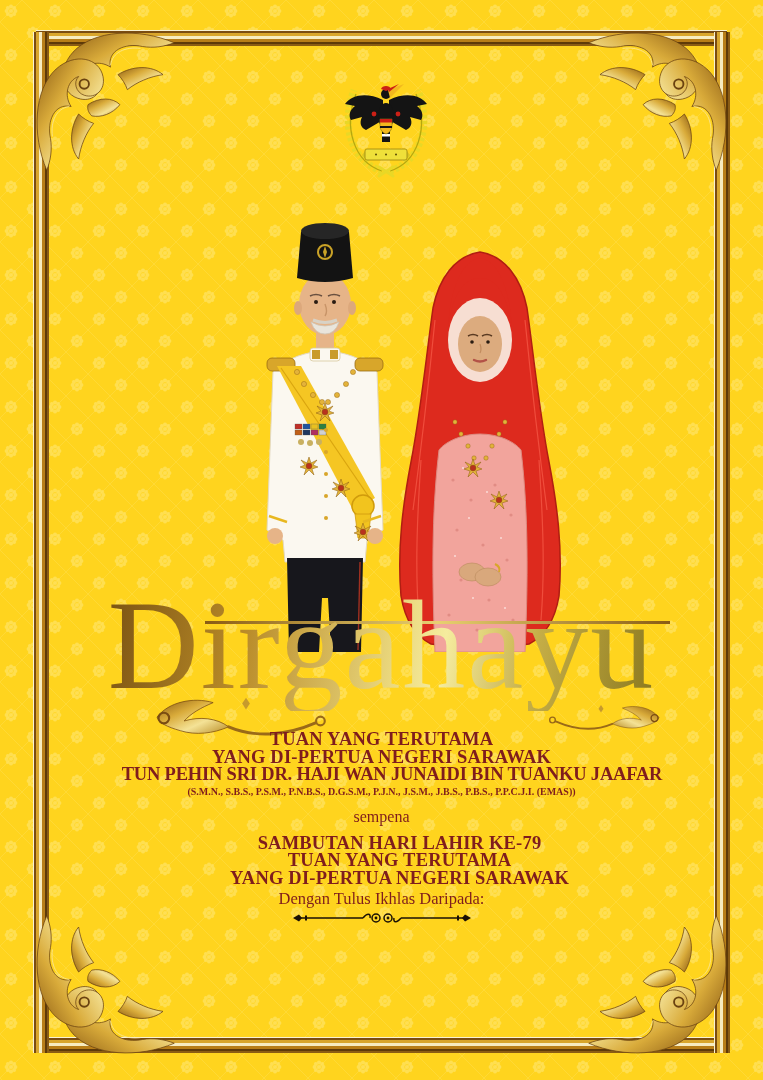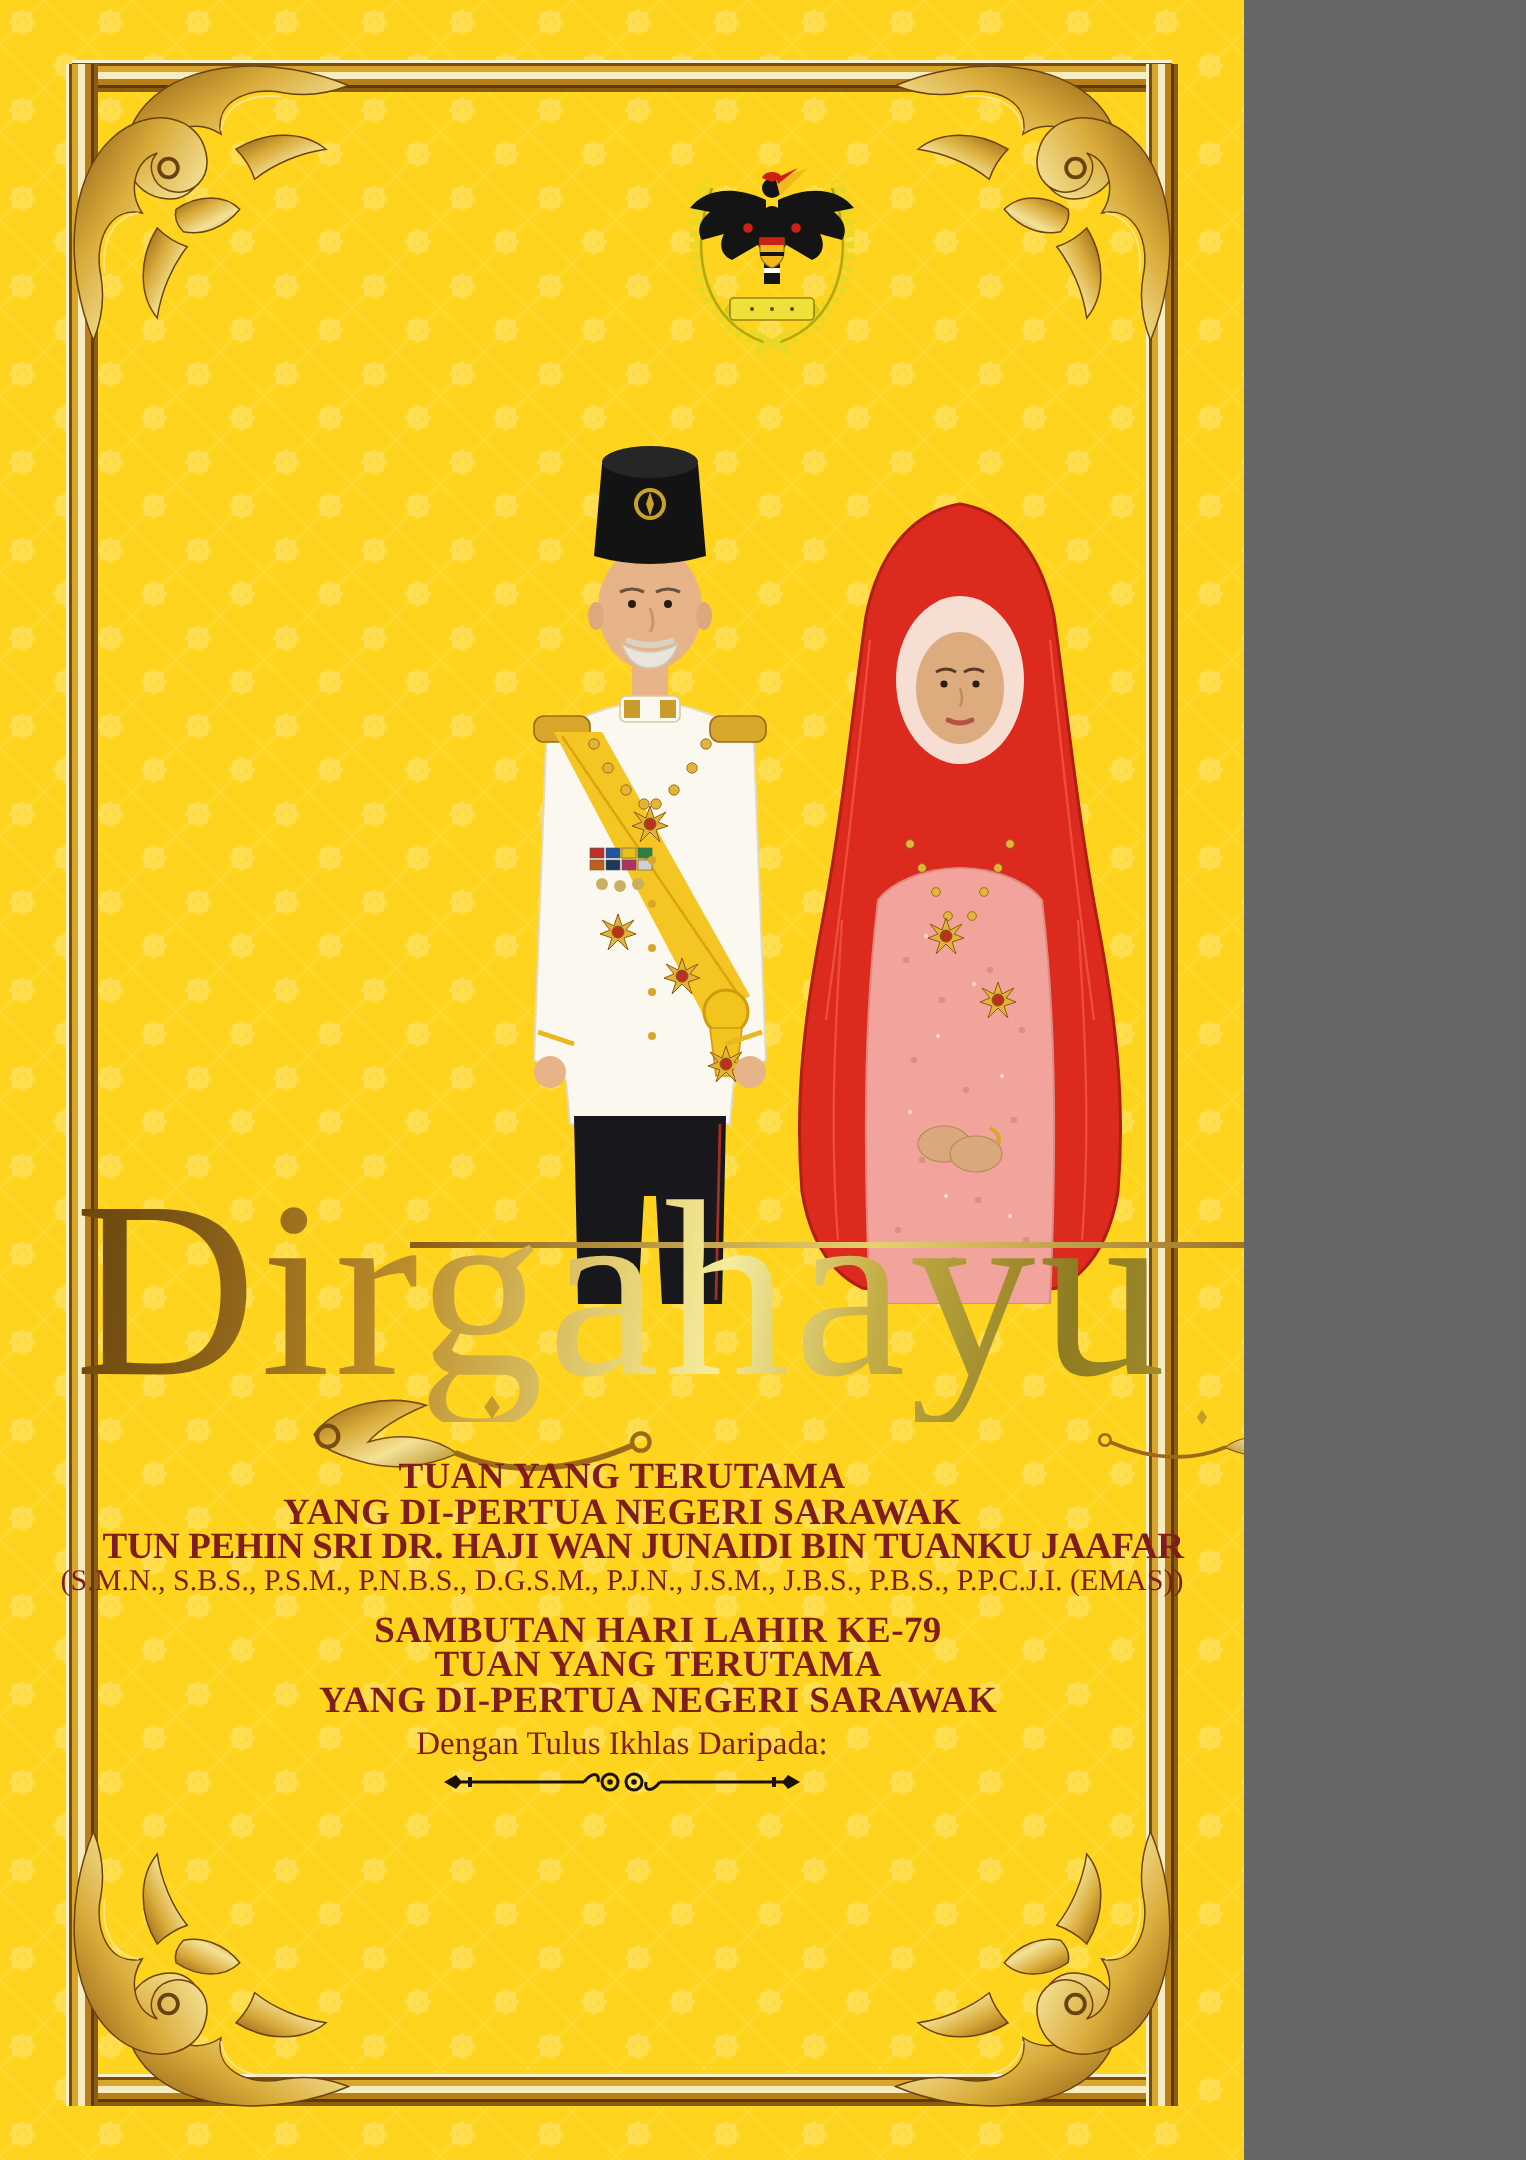--- a/index.html
+++ b/index.html
@@ -1,16 +1,16 @@
 <!DOCTYPE html>
 <html><head>
 <meta charset="utf-8">
 <style>
   html,body{margin:0;padding:0;background:#666;}
-  .canvas{position:relative;width:622px;height:1080px;overflow:hidden;
+  .canvas{position:relative;width:763px;height:1080px;overflow:hidden;
           background:#FFD41E;font-family:"Liberation Serif","DejaVu Serif",serif;}
   .bg{position:absolute;inset:0;z-index:0;}
   
   .bar{position:absolute;z-index:1;}
   .bar.h{left:36px;right:36px;height:16px;
     background:linear-gradient(180deg,#f9f2d2 0,#f9f2d2 1.5px,#7a4c10 1.5px,#7a4c10 3px,#d9a62c 3px,#d9a62c 6px,#f7ecc0 6px,#f7ecc0 9.5px,#b87e18 9.5px,#b87e18 12.5px,#5e3a08 12.5px,#5e3a08 14px,#8a5c14 14px,#8a5c14 16px);}
   .bar.v{top:32px;bottom:27px;width:16px;
     background:linear-gradient(90deg,#f9f2d2 0,#f9f2d2 1.5px,#7a4c10 1.5px,#7a4c10 3px,#d9a62c 3px,#d9a62c 6px,#f7ecc0 6px,#f7ecc0 9.5px,#b87e18 9.5px,#b87e18 12.5px,#5e3a08 12.5px,#5e3a08 14px,#8a5c14 14px,#8a5c14 16px);}
   .bar.top{top:30px;} .bar.bottom{bottom:27px;}
   .bar.left{left:33px;} .bar.right{right:33px;}
@@ -25,21 +25,21 @@
     background:linear-gradient(90deg,#8a5c14,#e8d070 50%,#8a5c14);}
   .title{position:absolute;left:0;top:582px;width:100%;text-align:center;z-index:5;
     font-size:126px;line-height:1.02;font-weight:400;letter-spacing:2px;
     background:linear-gradient(100deg,#5a390d 0%,#7e5614 15%,#b88a28 32%,#ead87e 52%,#f5ec9e 58%,#c4ad46 70%,#8f7c22 85%,#ab9434 100%);
     -webkit-background-clip:text;background-clip:text;color:transparent;}
   .fl-left{position:absolute;left:146px;top:692px;width:200px;height:58px;z-index:5;}
   .fl-right{position:absolute;left:538px;top:698px;width:126px;height:44px;z-index:5;transform:scaleX(-1);}
   .textblock{position:absolute;left:0;top:731px;width:100%;text-align:center;z-index:5;color:#7f1d1d;}
   .caps{font-weight:700;font-size:18.5px;line-height:17.5px;letter-spacing:0.2px;}
   .caps.wide{letter-spacing:-0.2px;padding-left:21px;}
-  .honors{font-weight:400;font-size:15px;line-height:13px;margin-top:1px;}
+  .honors{font-weight:700;font-size:10px;line-height:13px;margin-top:1px;}
   .plain{font-weight:400;font-size:16px;line-height:16px;}
   .sempena{margin-top:11px;}
   .occ{margin-top:10px;padding-left:36px;}
   .pada{margin-top:9px;}
   .date{font-weight:700;font-size:19.5px;line-height:20px;margin-top:6px;letter-spacing:0.2px;}
   .from{margin-top:4px;font-size:16.5px;}
   .divider{width:214px;height:16px;margin:3px auto 0;display:block;}
   .org{font-weight:700;font-size:20.5px;margin-top:16px;letter-spacing:0.3px;}
 </style>
 </head>
@@ -323,20 +323,21 @@
     </svg>
   <svg class="fl-right">
       <use href="#swirl"></use>
     </svg>
 
   <div class="textblock">
     <div class="caps">TUAN YANG TERUTAMA</div>
     <div class="caps">YANG DI-PERTUA NEGERI SARAWAK</div>
     <div class="caps wide">TUN PEHIN SRI DR. HAJI WAN JUNAIDI BIN TUANKU JAAFAR</div>
     <div class="honors">(S.M.N., S.B.S., P.S.M., P.N.B.S., D.G.S.M., P.J.N., J.S.M., J.B.S., P.B.S., P.P.C.J.I. (EMAS))</div>
+    <div class="plain sempena">sempena</div>
     <div class="occ">
       <div class="caps">SAMBUTAN HARI LAHIR KE-79</div>
       <div class="caps">TUAN YANG TERUTAMA</div>
       <div class="caps">YANG DI-PERTUA NEGERI SARAWAK</div>
     </div>
     <div class="plain from">Dengan Tulus Ikhlas Daripada:</div>
     <svg class="divider" viewBox="0 0 214 16">
       <g stroke="#1b1106" stroke-width="1.5" fill="none">
         <line x1="24" y1="8" x2="88" y2="8"></line>
           <line x1="126" y1="8" x2="190" y2="8"></line>

